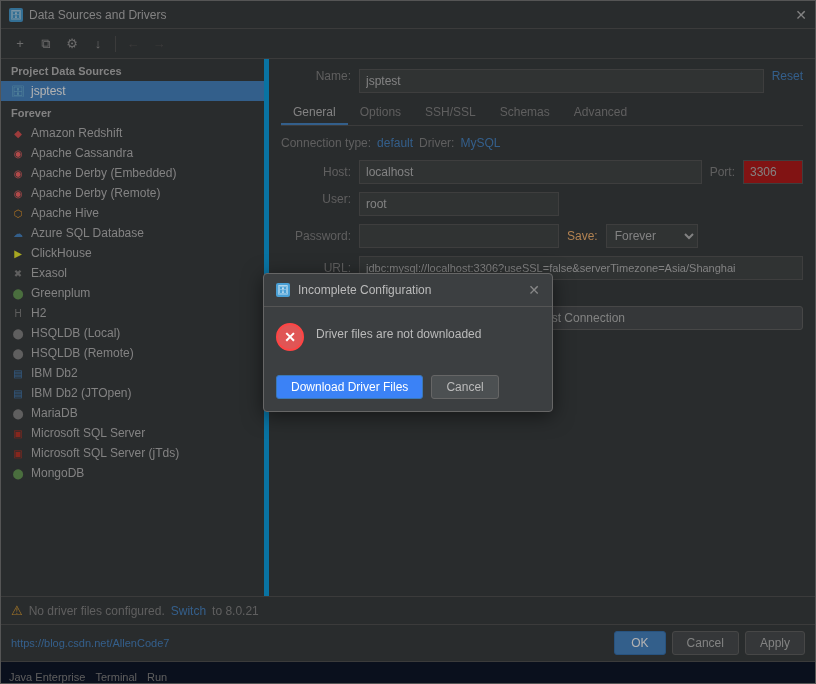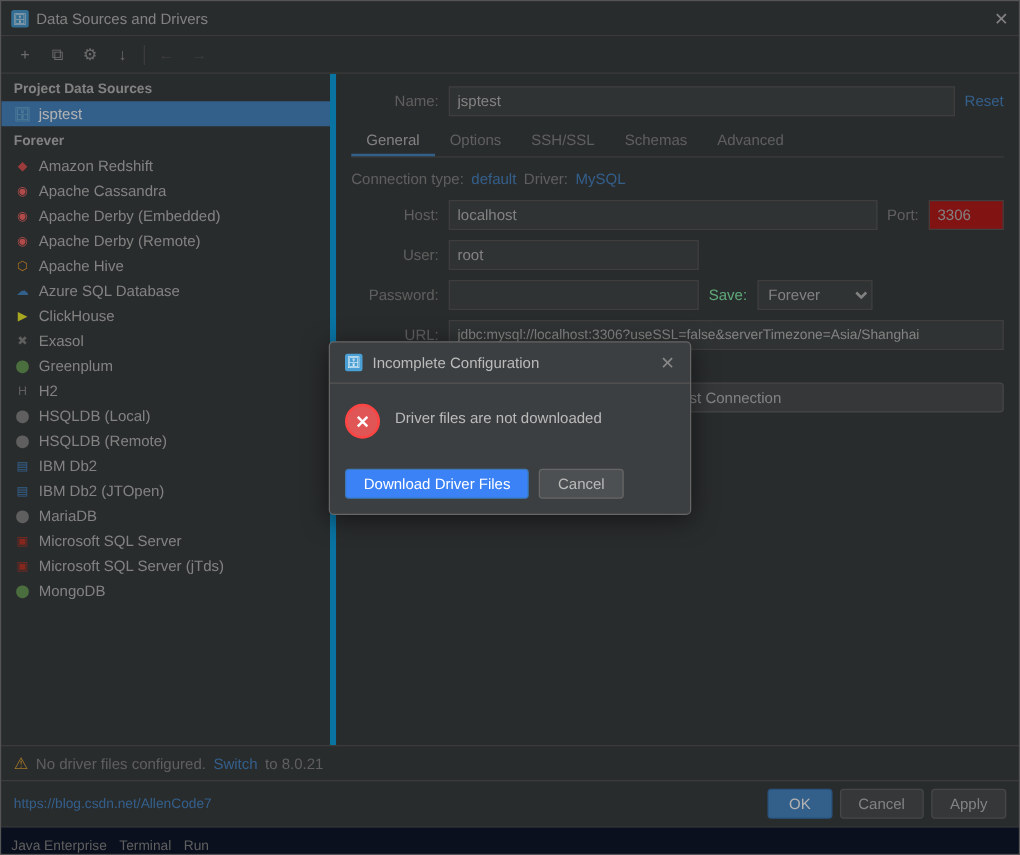--- a/index.html
+++ b/index.html
@@ -169,21 +169,20 @@
       background: #3c3f41;
       display: flex;
       flex-direction: column;
       overflow: hidden;
       padding: 10px 12px;
     }
 
     
     .form-row {
       display: flex;
-      align-items: center;
       margin-bottom: 8px;
       gap: 8px;
     }
     .form-label {
       width: 70px;
       color: #888;
       font-size: 12px;
       text-align: right;
       flex-shrink: 0;
     }
@@ -255,21 +254,21 @@
       width: 60px;
     }
 
     
     .save-row {
       display: flex;
       align-items: center;
       gap: 8px;
       margin-bottom: 8px;
     }
-    .save-label { color: #86efac; font-size: 12px; }
+    .save-label { color: #fdba74; font-size: 12px; }
     .save-select {
       background: #45494a;
       border: 1px solid #5a5a5a;
       color: #bbb;
       font-size: 12px;
       padding: 2px 4px;
       height: 24px;
     }
 
     

